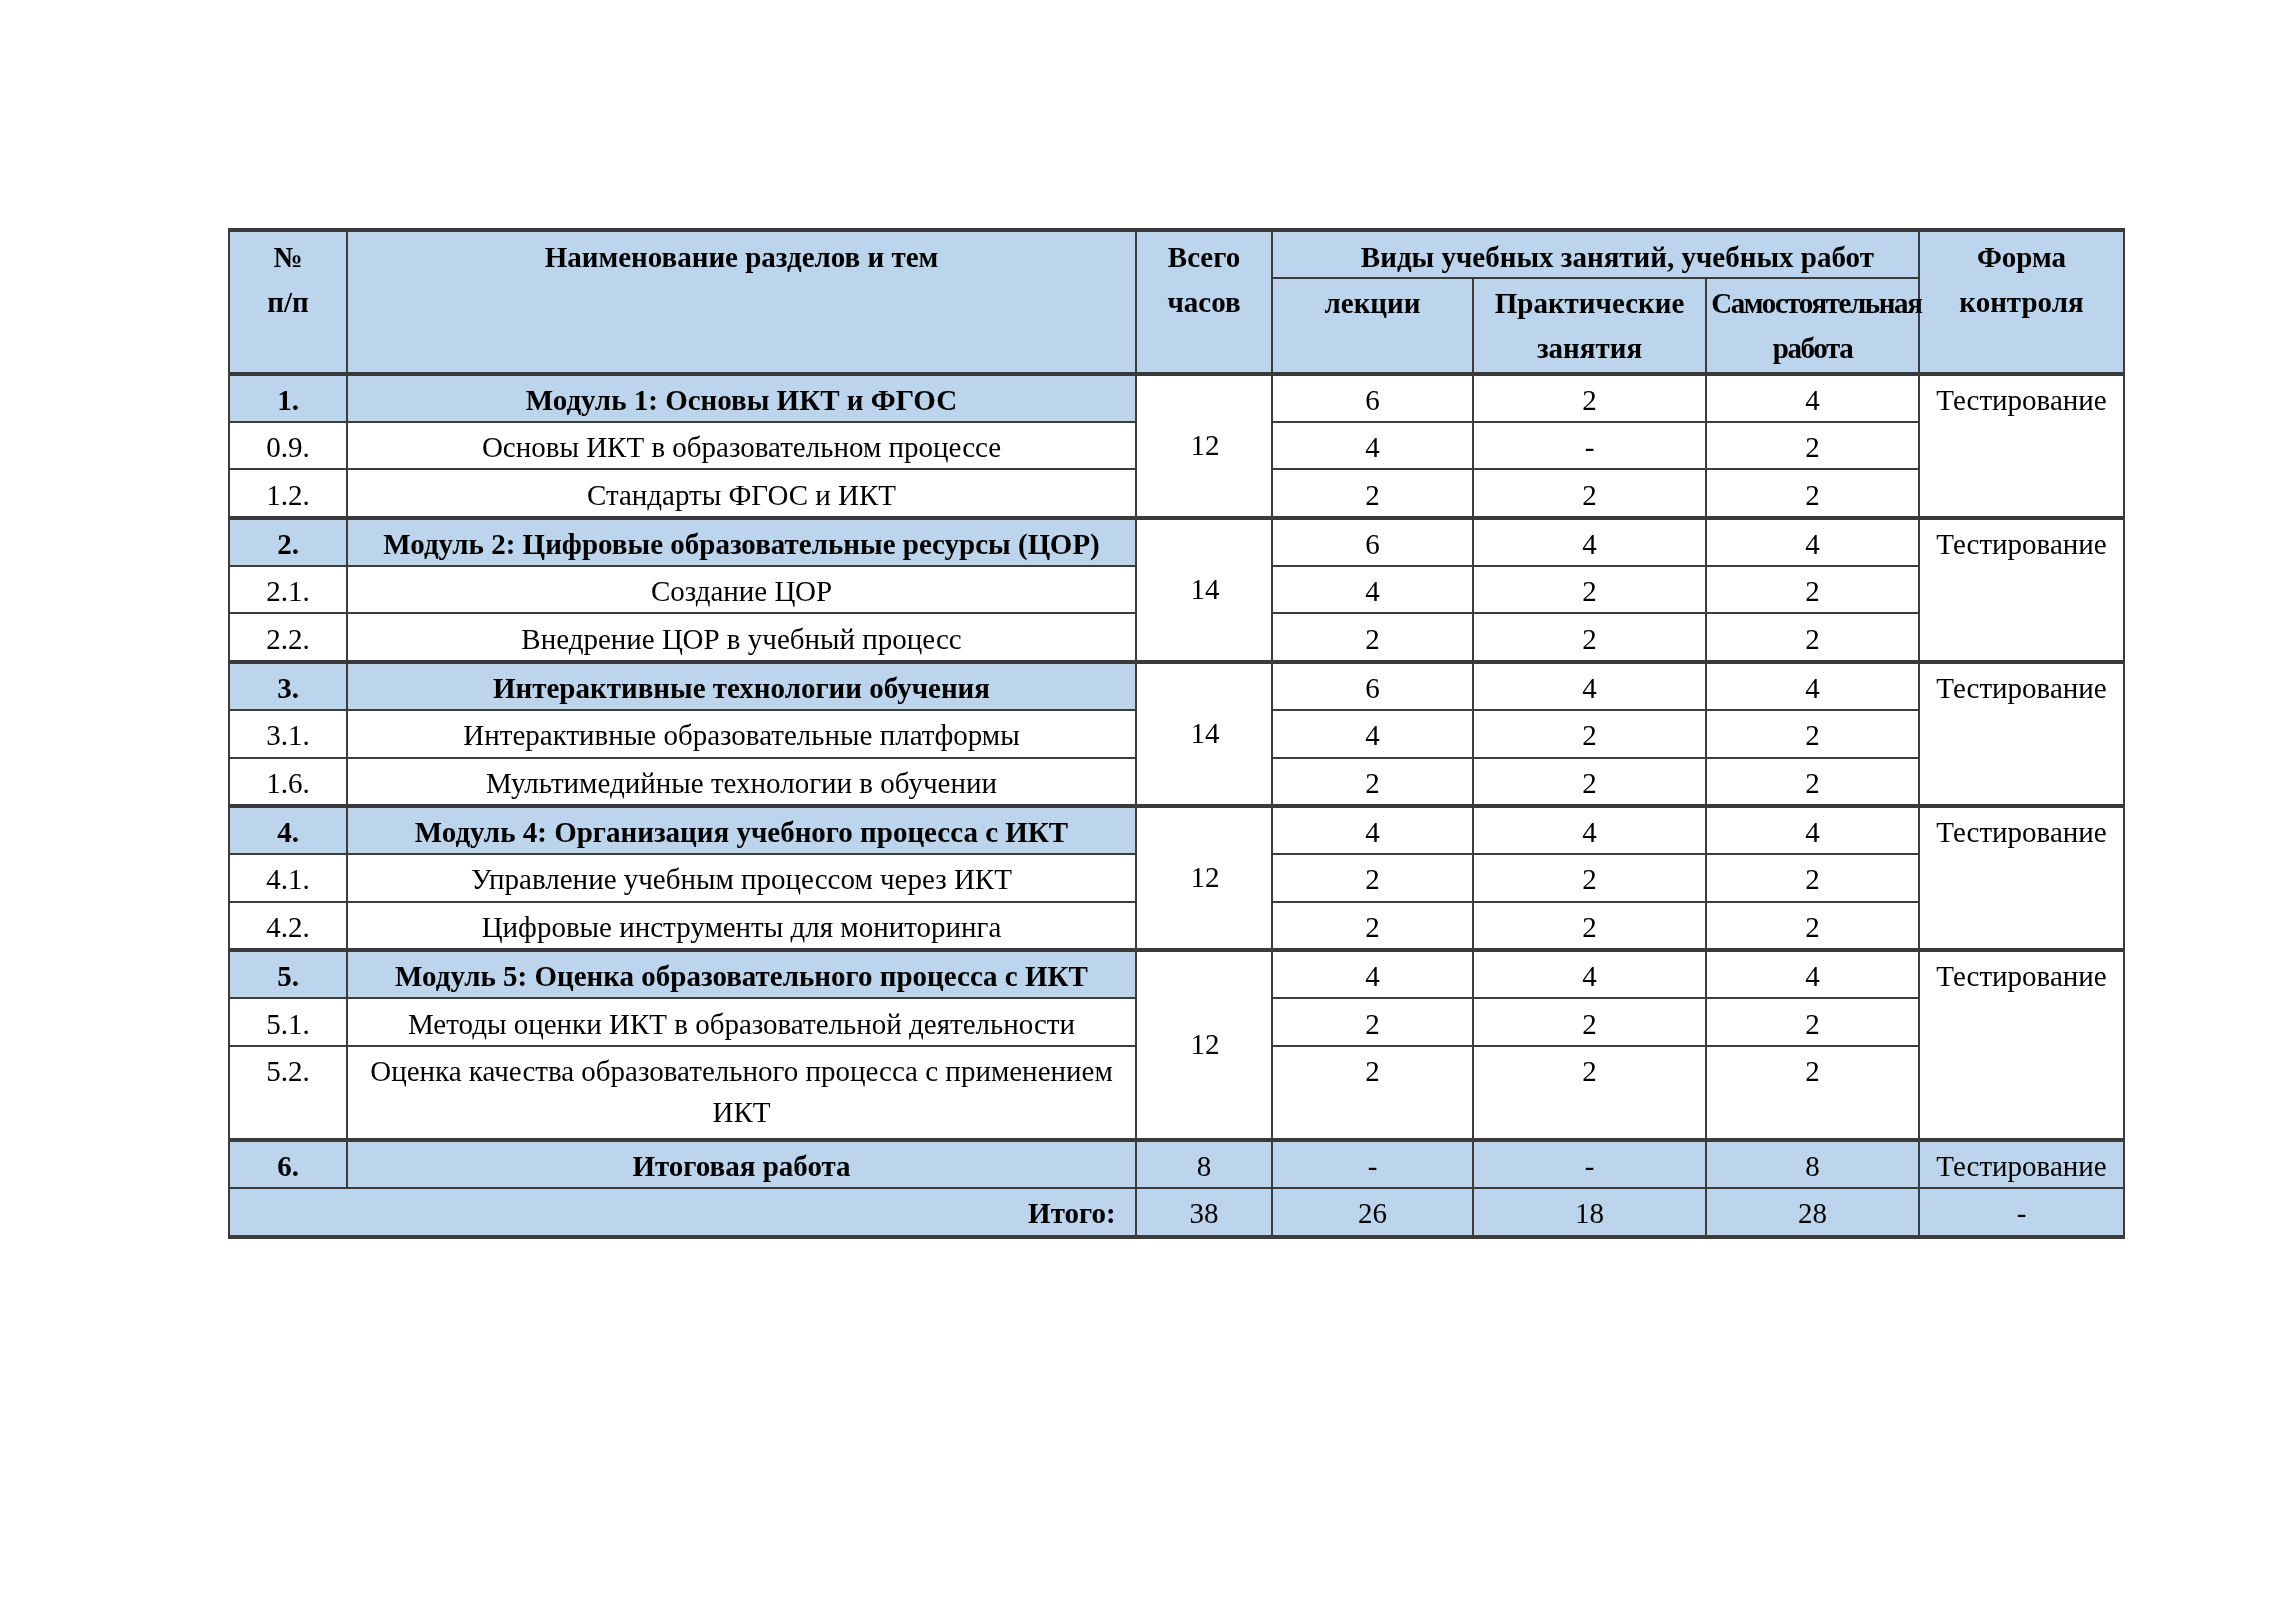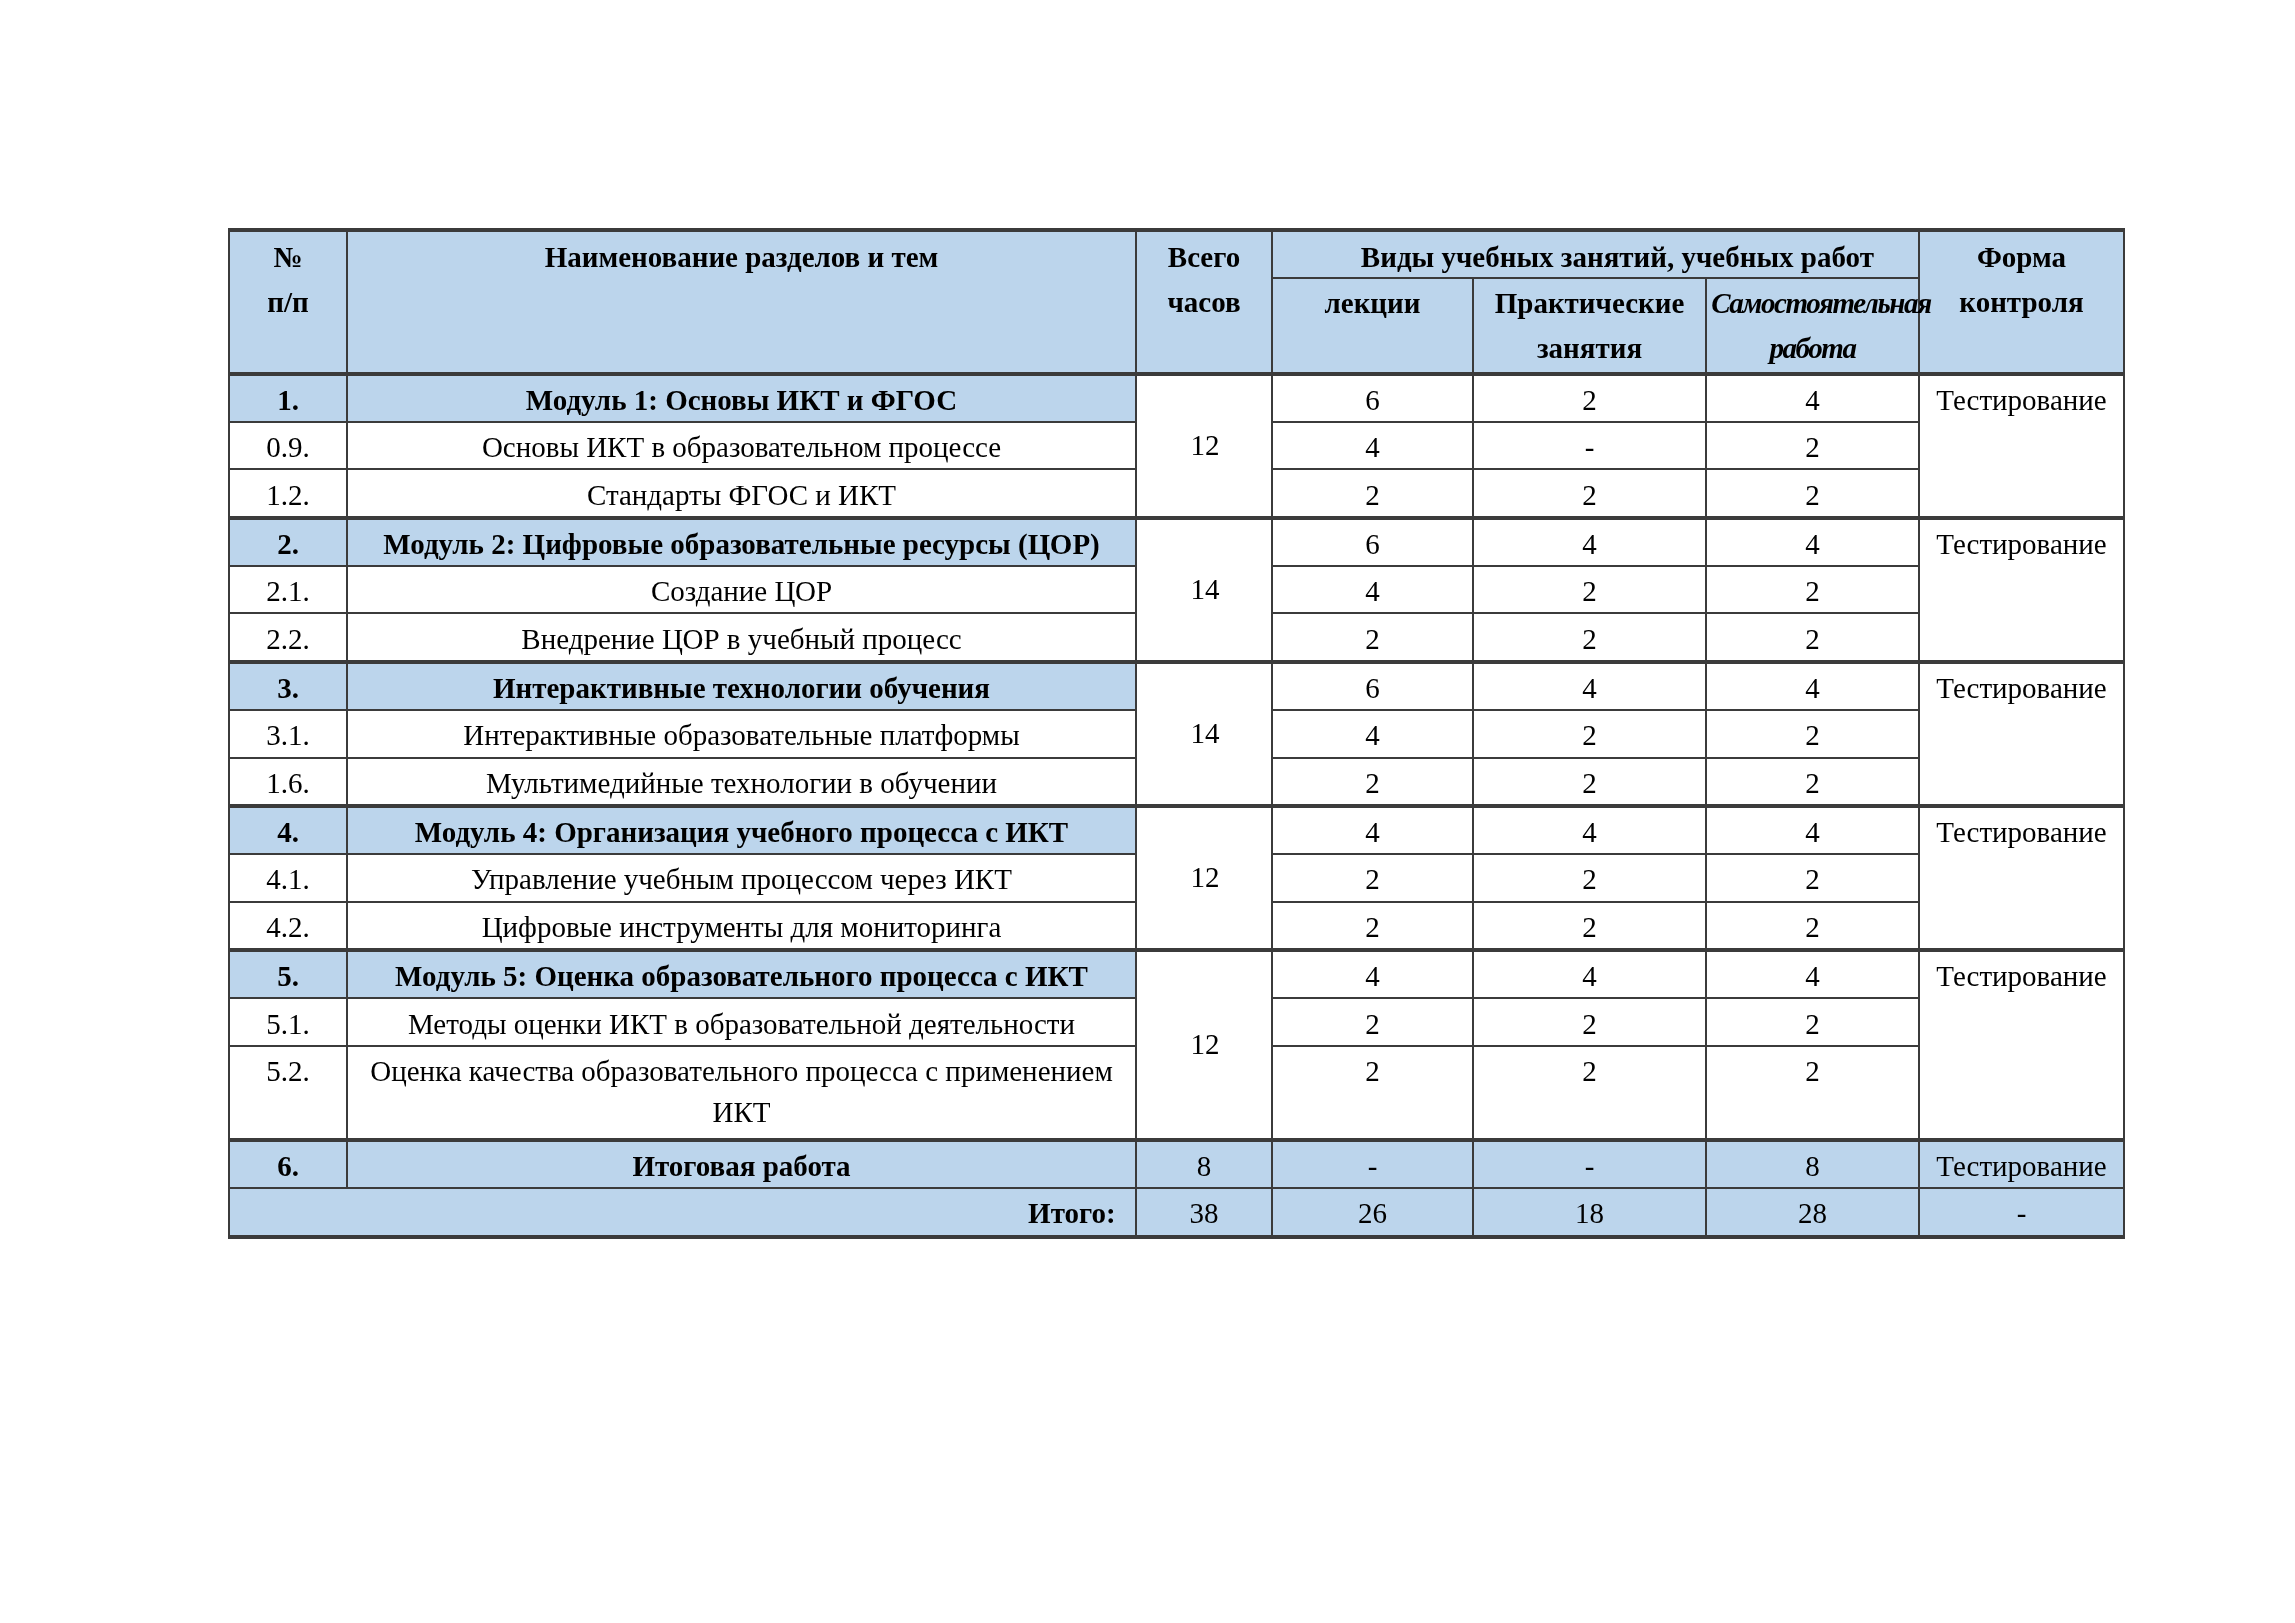--- a/index.html
+++ b/index.html
@@ -43,21 +43,21 @@
     font-weight:normal;
     overflow:visible;
   }
   thead th{
     background:var(--fill);
     font-weight:bold;
     line-height:1.55;
     padding-top:2.8px;
   }
   .ml{white-space:pre-line;}
-  .tight{letter-spacing:-1.4px;font-style:italic;}
+  .tight{letter-spacing:-1.4px;}
   .group-head{line-height:1.3;padding-top:7px;padding-left:48px;}
   tr.h-a{height:44px;}
   tr.h-b{height:96px;}
   tbody tr{height:47px;}
   tr.h-tall{height:94px;}
   tr.h-total{height:49px;}
   tr.sec-start > td, tr.sec-start > th{border-top-width:4.2px;}
   tr.h-total > td{border-top-width:2.1px;}
   td.blue{background:var(--fill);}
   .bold{font-weight:bold;}

